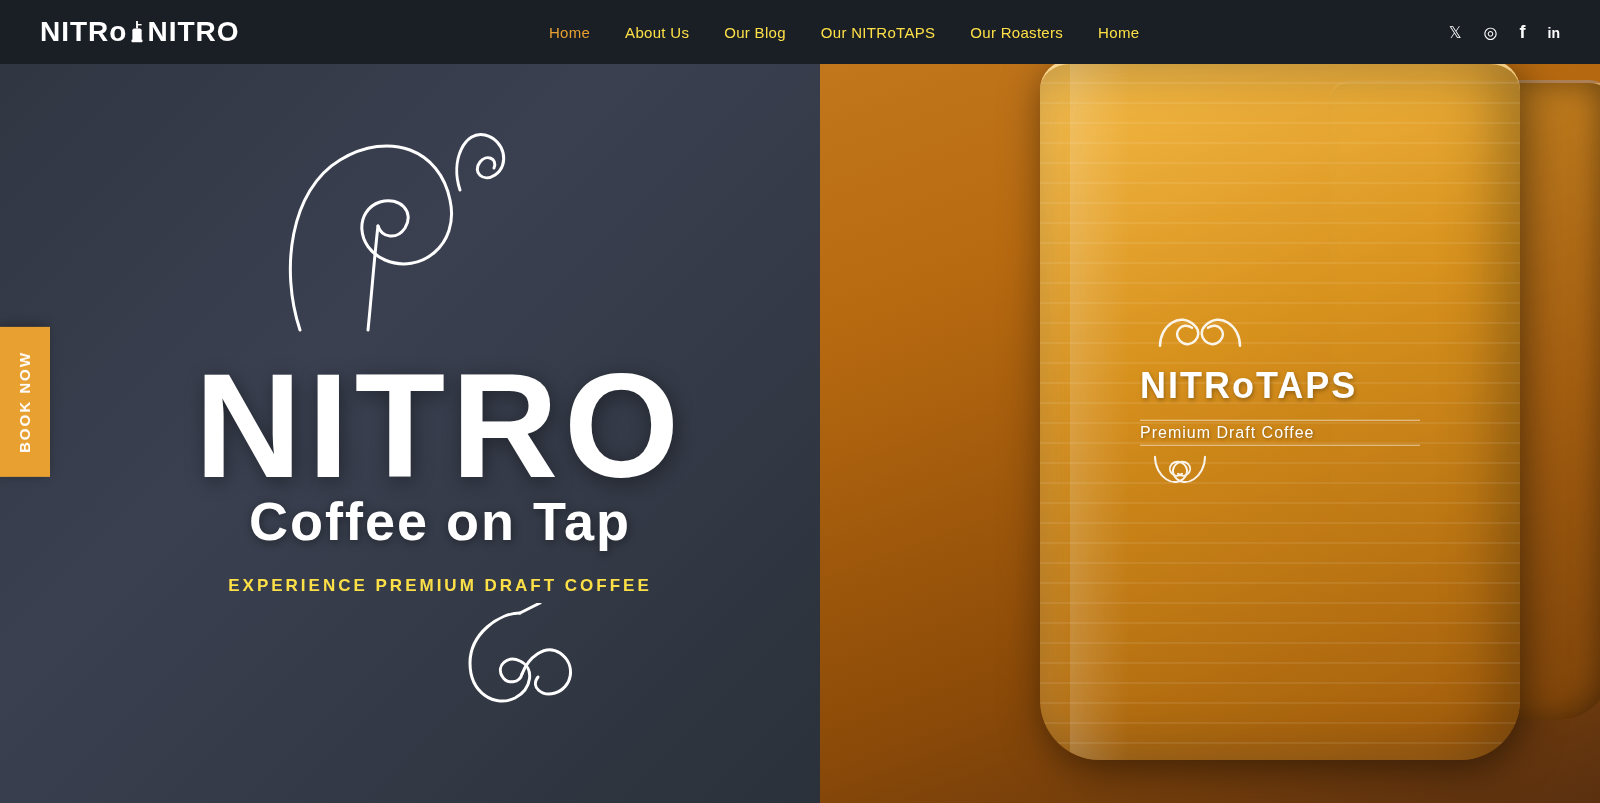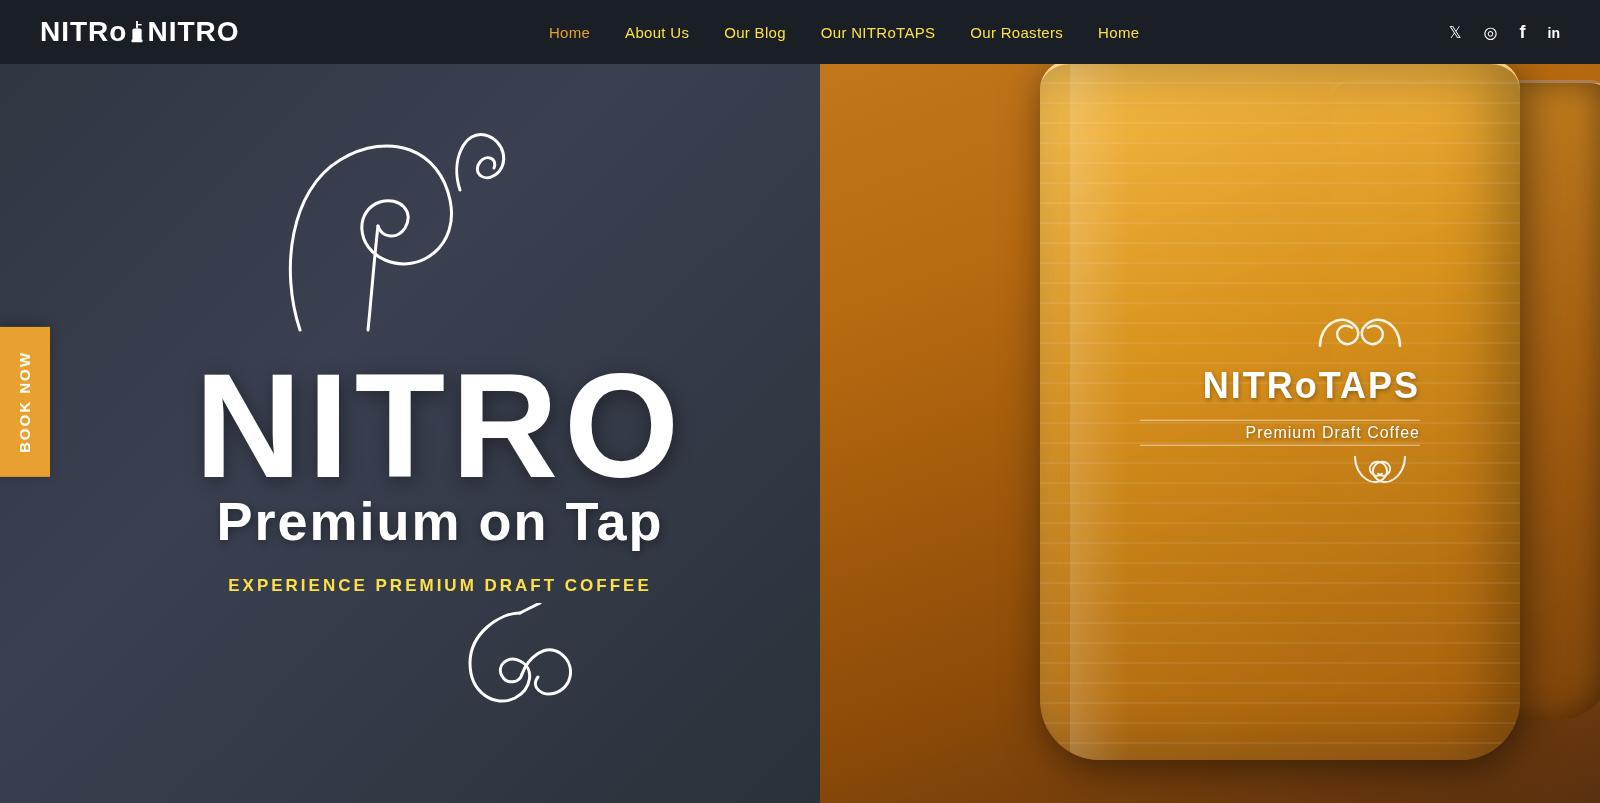--- a/index.html
+++ b/index.html
@@ -69,21 +69,21 @@
         transparent 0px, transparent 18px,
         rgba(255,255,255,0.08) 18px, rgba(255,255,255,0.08) 20px
       );
     }
     .cup-highlight {
       position: absolute; left: 30px; top: 0; width: 60px; height: 100%;
       background: linear-gradient(90deg, rgba(255,255,255,0.15) 0%, transparent 100%);
     }
     .cup-logo-area {
       position: absolute; top: 50%; left: 50%; transform: translate(-50%, -55%);
-      text-align: right; color: #fff; width: 280px;
+      text-align: left; color: #fff; width: 280px;
     }
     .cup-logo-swirl-top {
       font-size: 32px; margin-bottom: 4px; opacity: 0.9;
     }
     .cup-logo-text {
       font-size: 36px; font-weight: 900; letter-spacing: 2px;
       line-height: 1; text-shadow: 1px 2px 4px rgba(0,0,0,0.3);
     }
     .cup-logo-sub {
       font-size: 16px; font-weight: 400; letter-spacing: 1px;
@@ -242,16 +242,16 @@
   <div class="swirl-bottom">
     <svg width="280" height="200" viewBox="0 0 280 200" fill="none">
       <path d="M140,10 C120,10 90,30 90,60 C90,90 115,105 135,95 C152,86 155,65 140,58 C128,52 116,62 122,73 C127,82 140,80 142,71" stroke="white" stroke-width="3" fill="none" stroke-linecap="round"></path>
       <path d="M142,71 C148,55 165,40 180,50 C197,62 192,85 175,90 C162,94 150,84 158,74" stroke="white" stroke-width="3" fill="none" stroke-linecap="round"></path>
       <path d="M140,10 C140,10 150,5 160,0" stroke="white" stroke-width="3" fill="none" stroke-linecap="round"></path>
     </svg>
   </div>
 
   <div class="hero-content">
     <h1 class="hero-title-nitro">NITRO</h1>
-    <h2 class="hero-title-sub">Premium on Tap</h2>
+    <h2 class="hero-title-sub">Coffee on Tap</h2>
     <p class="hero-tagline">EXPERIENCE PREMIUM DRAFT COFFEE</p>
   </div>
 </div>
 
 </body></html>

